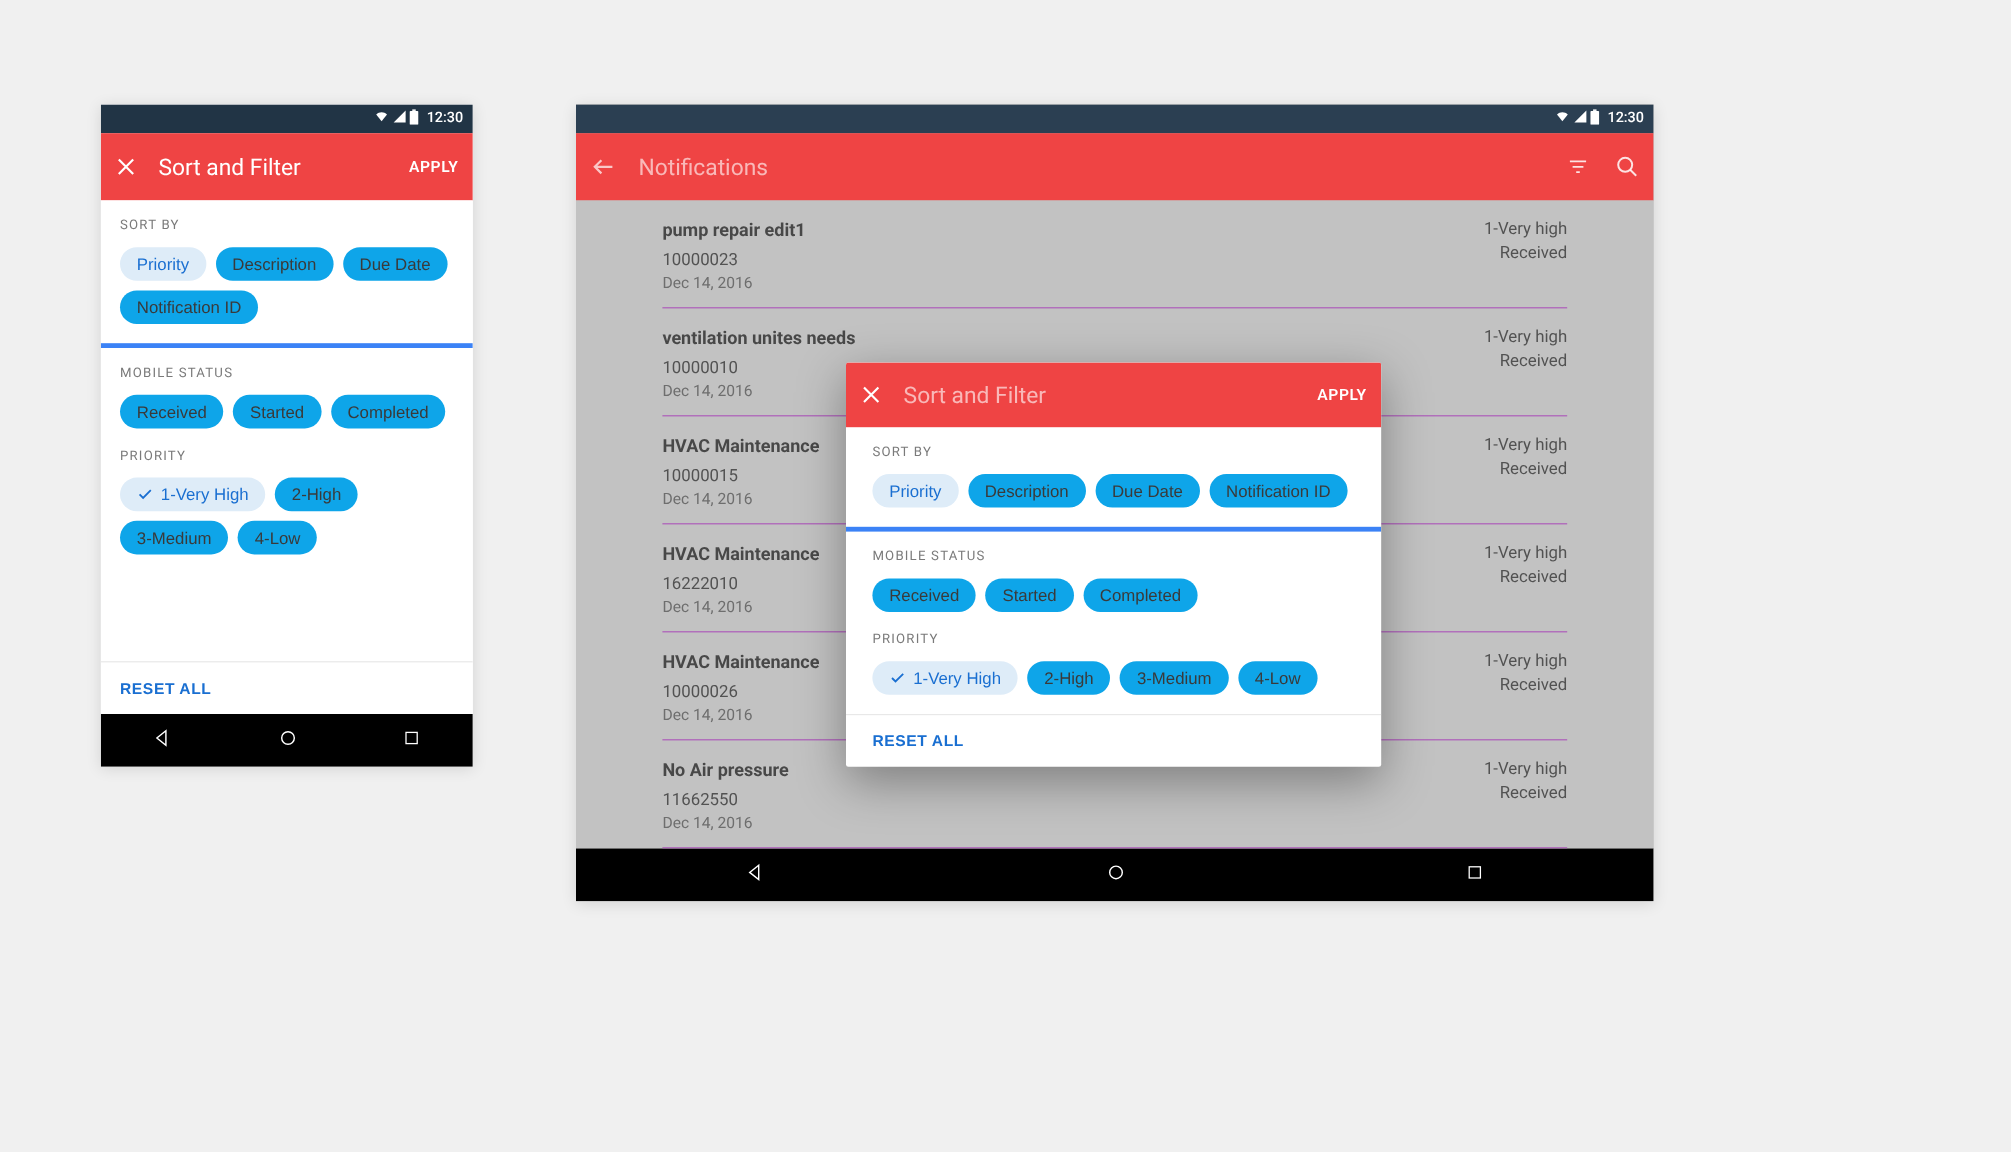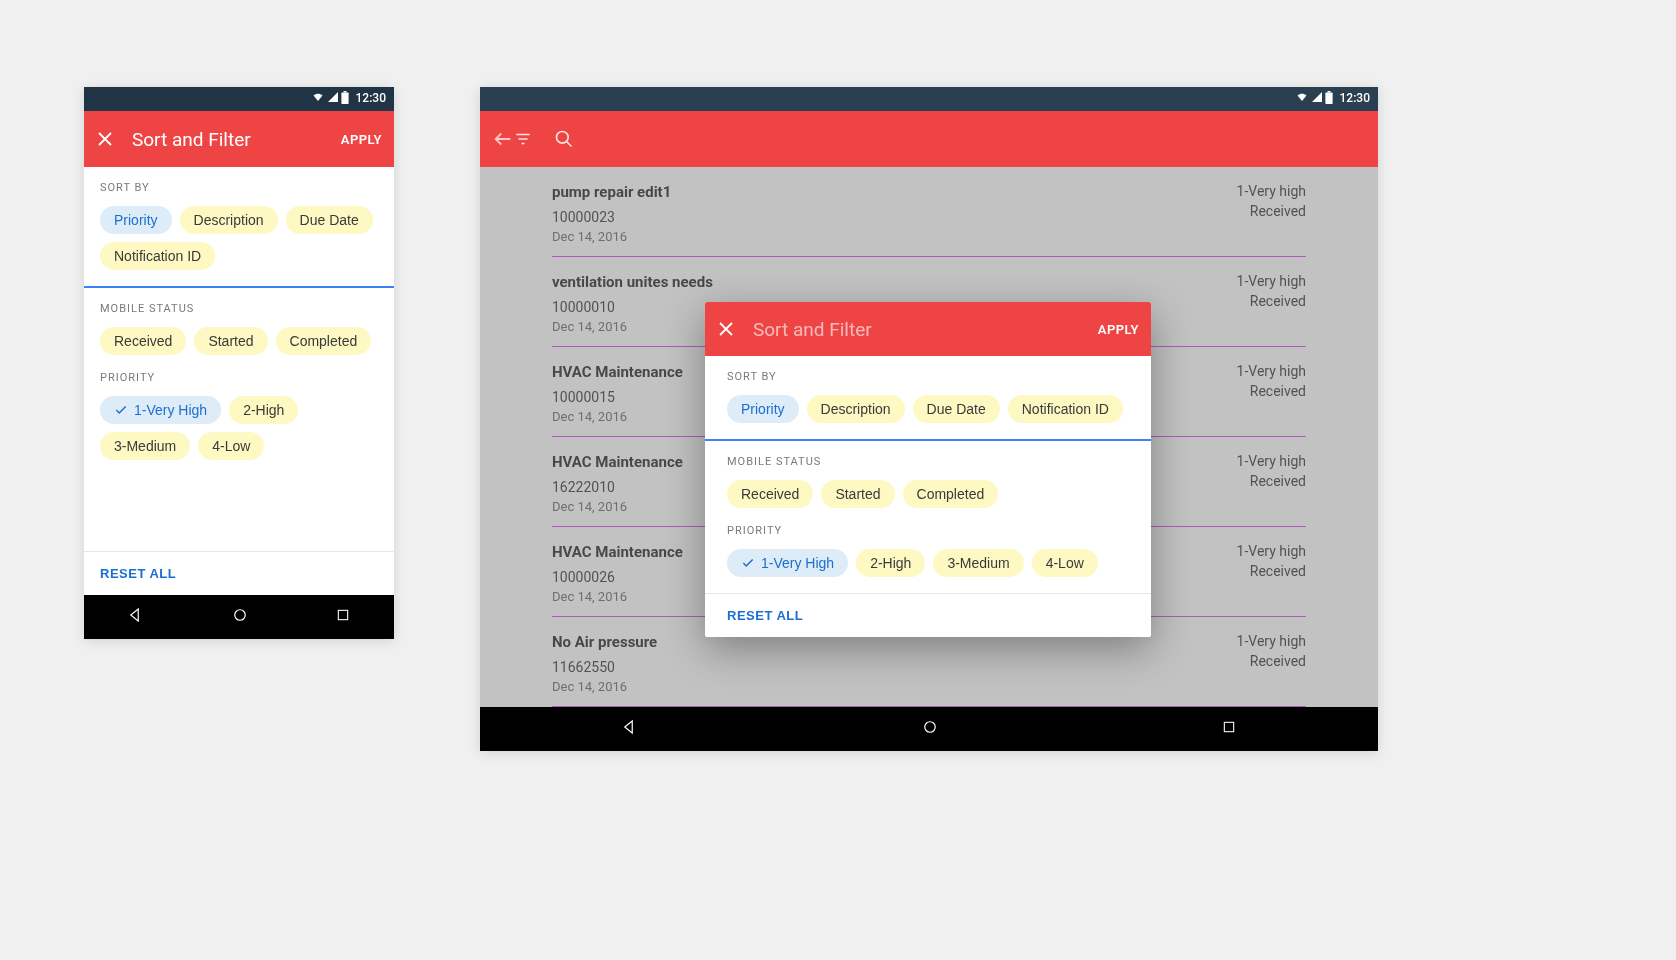--- a/index.html
+++ b/index.html
@@ -32,38 +32,38 @@
     padding: 0 12px;
     color: white;
   }
   .app-bar .title { font-size: 19px; font-weight: 400; margin-left: 18px; flex: 1; color: rgba(255,255,255,0.85);}
   .app-bar .title.bright { color: white; }
   .app-bar .action { font-size: 13px; font-weight: 600; letter-spacing: 0.5px; cursor: pointer; color: white; }
   .app-bar .iconbtn { cursor: pointer; display: flex; align-items: center; }
   .app-bar .right-icons { display:flex; gap: 22px; align-items:center; }
   
   .filter-body { background: white; }
-  .section { padding: 14px 16px 16px; border-bottom: 2px solid #3b82f6; }
+  .section { padding: 14px 16px 16px; border-bottom: 4px solid #3b82f6; }
   .section.noborder { border-bottom: none; }
   .section-label {
     font-size: 11px;
     letter-spacing: 1px;
     color: #7a7a7a;
     margin-bottom: 12px;
     text-transform: uppercase;
   }
   .section-label.spaced { margin-top: 16px; }
   .chips { display: flex; flex-wrap: wrap; gap: 8px; }
   .chip {
     display: inline-flex;
     align-items: center;
     gap: 6px;
     padding: 6px 14px;
     border-radius: 16px;
-    background: #fef9c3;
+    background: #0ea5e9;
     color: #3a3a3a;
     font-size: 14px;
     cursor: pointer;
     border: none;
   }
   .chip.selected {
     background: #deecf8;
     color: #1a6fd1;
   }
   .chip .check { display: none; }
@@ -256,20 +256,21 @@
           </svg></span>
       <span class="time">12:30</span>
     </div>
   </div>
   <div class="app-bar">
     <span class="iconbtn">
       <svg width="22" height="22" viewBox="0 0 24 24" fill="none" stroke="rgba(255,255,255,0.7)" stroke-width="2">
           <path d="M20 12H4M10 6l-6 6 6 6"></path>
         </svg>
     </span>
+    <span class="title">Notifications</span>
     <div class="right-icons">
       <span class="iconbtn">
         <svg width="18" height="18" viewBox="0 0 24 24" fill="none" stroke="rgba(255,255,255,0.85)" stroke-width="2">
             <path d="M3 6h18M6 12h12M10 18h4"></path>
           </svg>
       </span>
       <span class="iconbtn">
         <svg width="20" height="20" viewBox="0 0 24 24" fill="none" stroke="rgba(255,255,255,0.85)" stroke-width="2">
             <circle cx="10" cy="10" r="7"></circle>
             <path d="M21 21l-6-6"></path>

